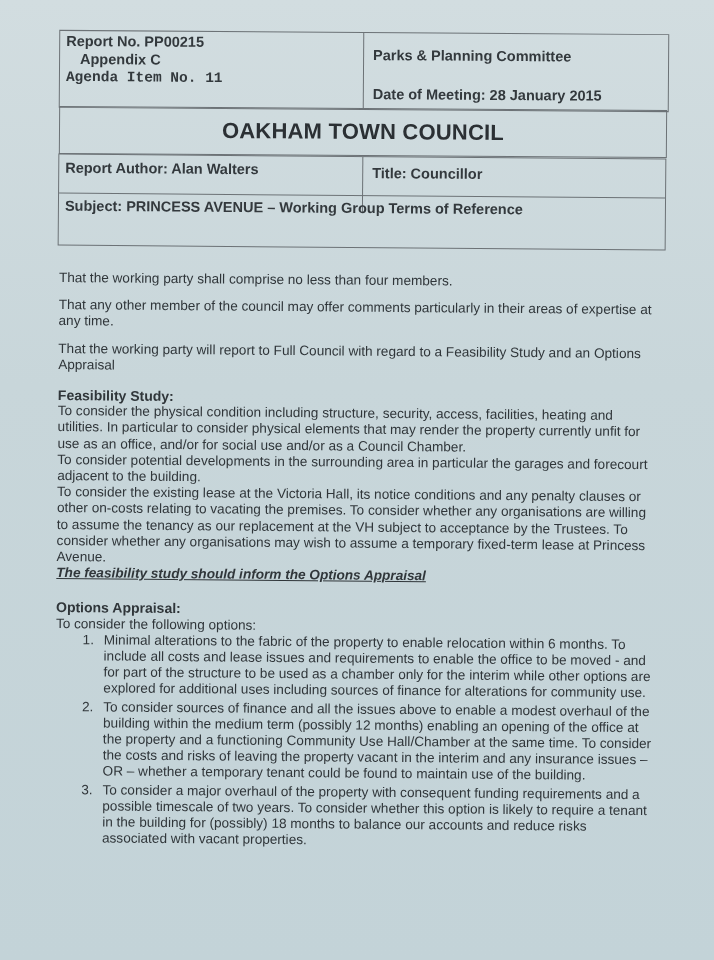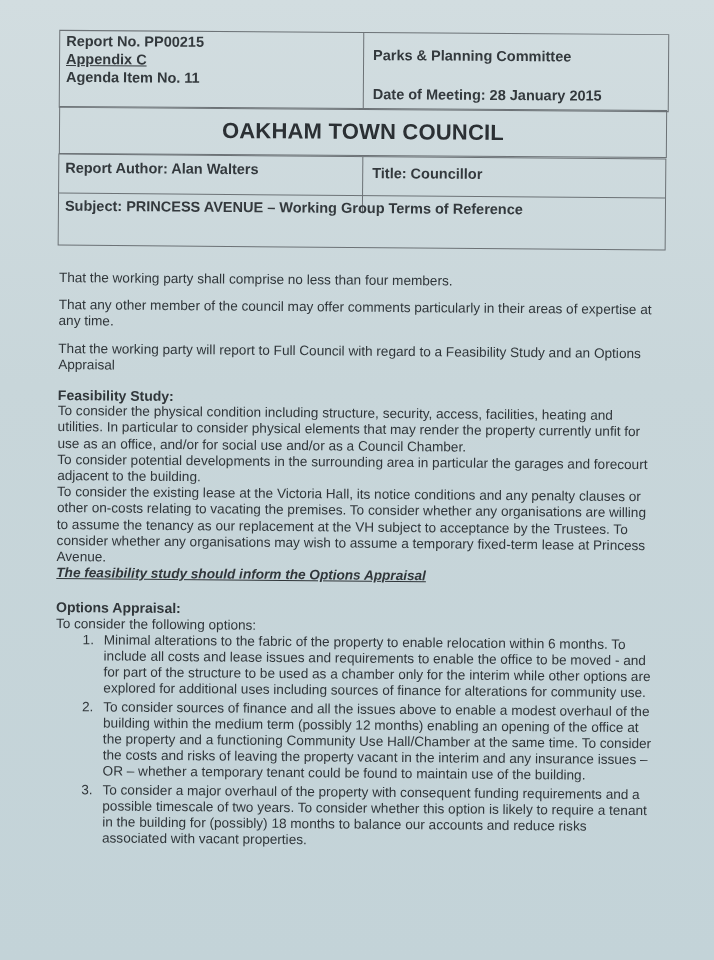--- a/index.html
+++ b/index.html
@@ -29,22 +29,22 @@
   p.line { margin:0; }
 </style>
 </head>
 <body>
 
 <div class="page">
 
   <div class="box hdr1">
     <div class="divider"></div>
     <span class="cell-text" style="left:6px;top:2px;text-align:center;">Report No. PP00215</span>
-    <span class="cell-text" style="left:6px;top:20px;text-decoration:underline;">Appendix C</span>
-    <span class="cell-text" style="left:6px;top:38px;">Agenda Item No. 11</span>
+    <span class="cell-text" style="left:20px;top:20px;">Appendix C</span>
+    <span class="cell-text" style="left:6px;top:38px;font-family:Liberation Mono, monospace;">Agenda Item No. 11</span>
     <span class="cell-text" style="left:313px;top:14px;">Parks &amp; Planning Committee</span>
     <span class="cell-text" style="left:313px;top:53px;">Date of Meeting: 28 January 2015</span>
   </div>
 
   <div class="box council">
     <div class="title">OAKHAM TOWN COUNCIL</div>
   </div>
 
   <div class="box author">
     <div class="divider-v"></div>

